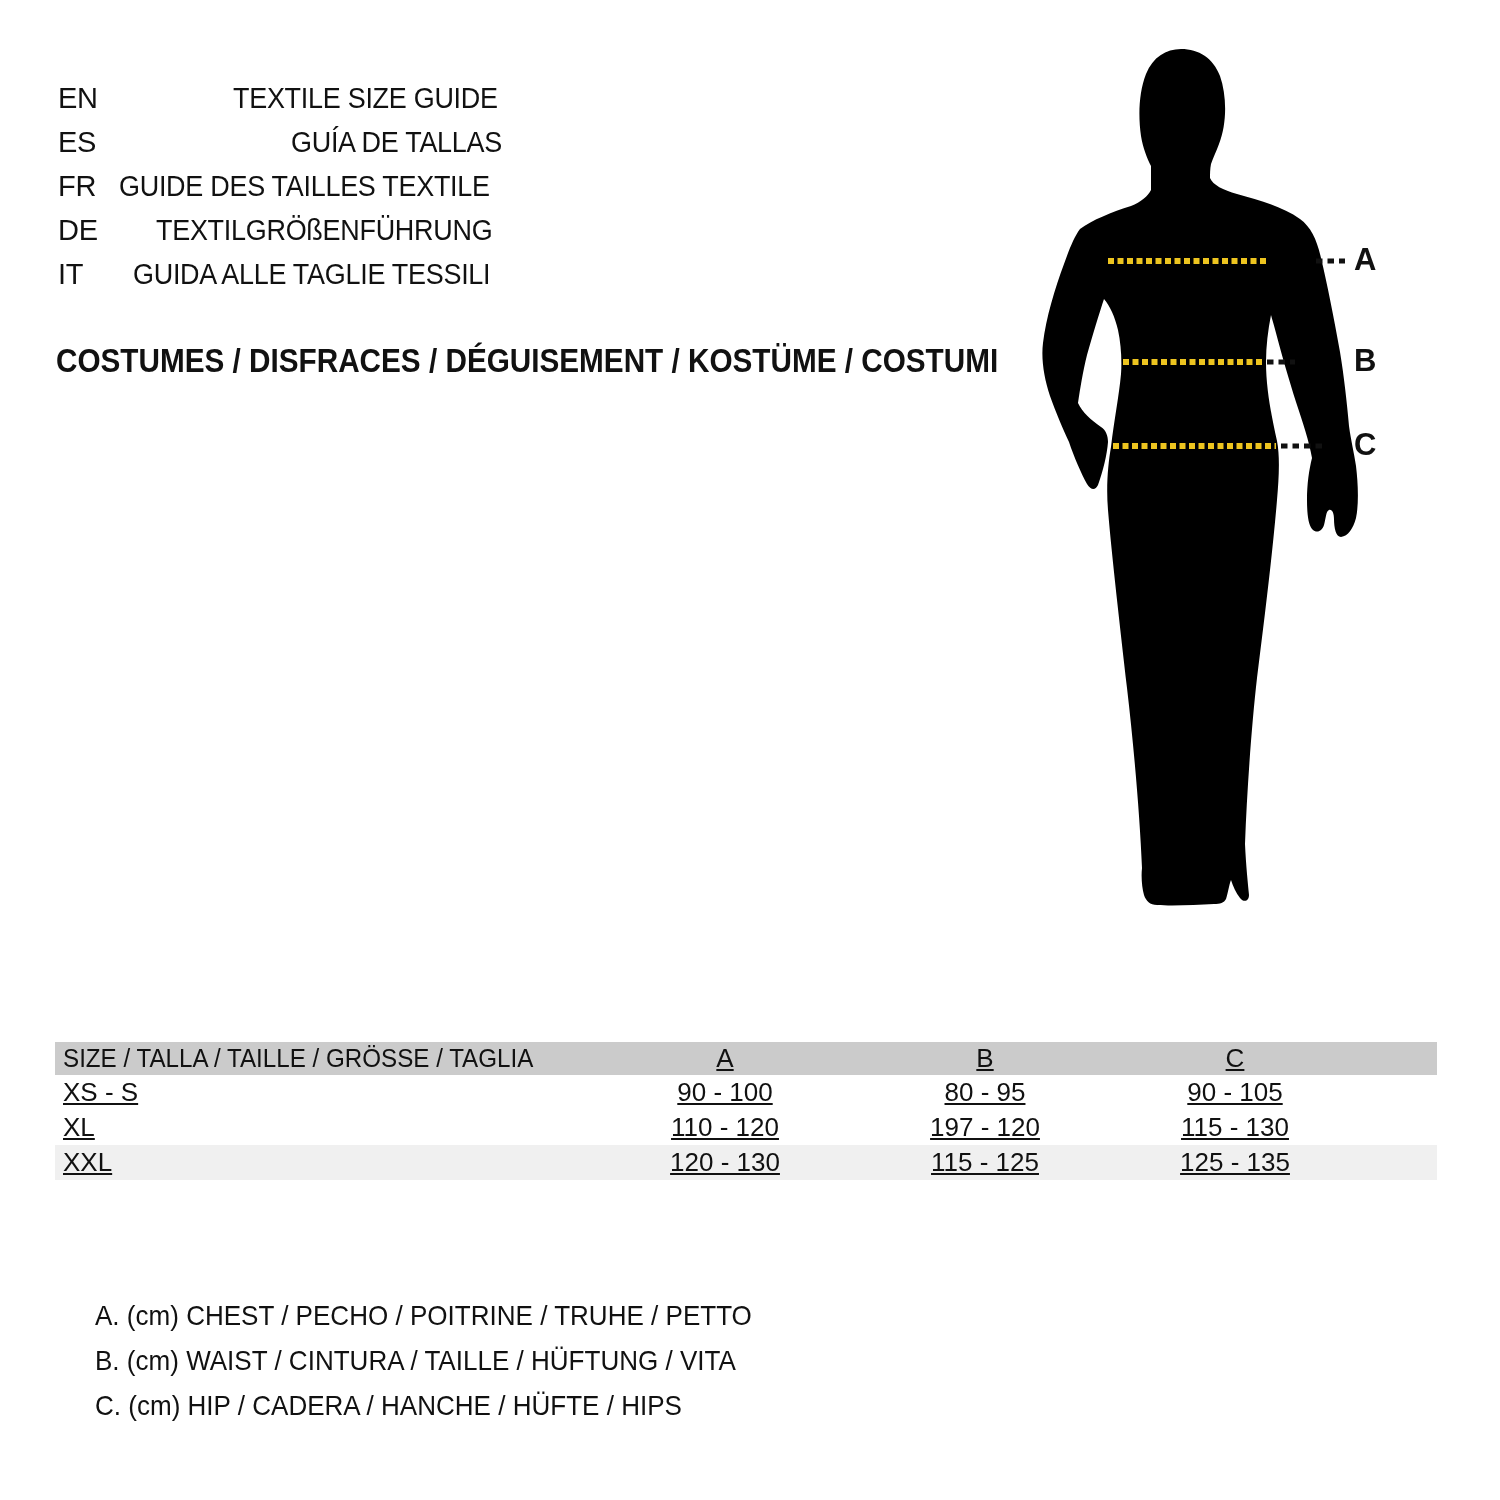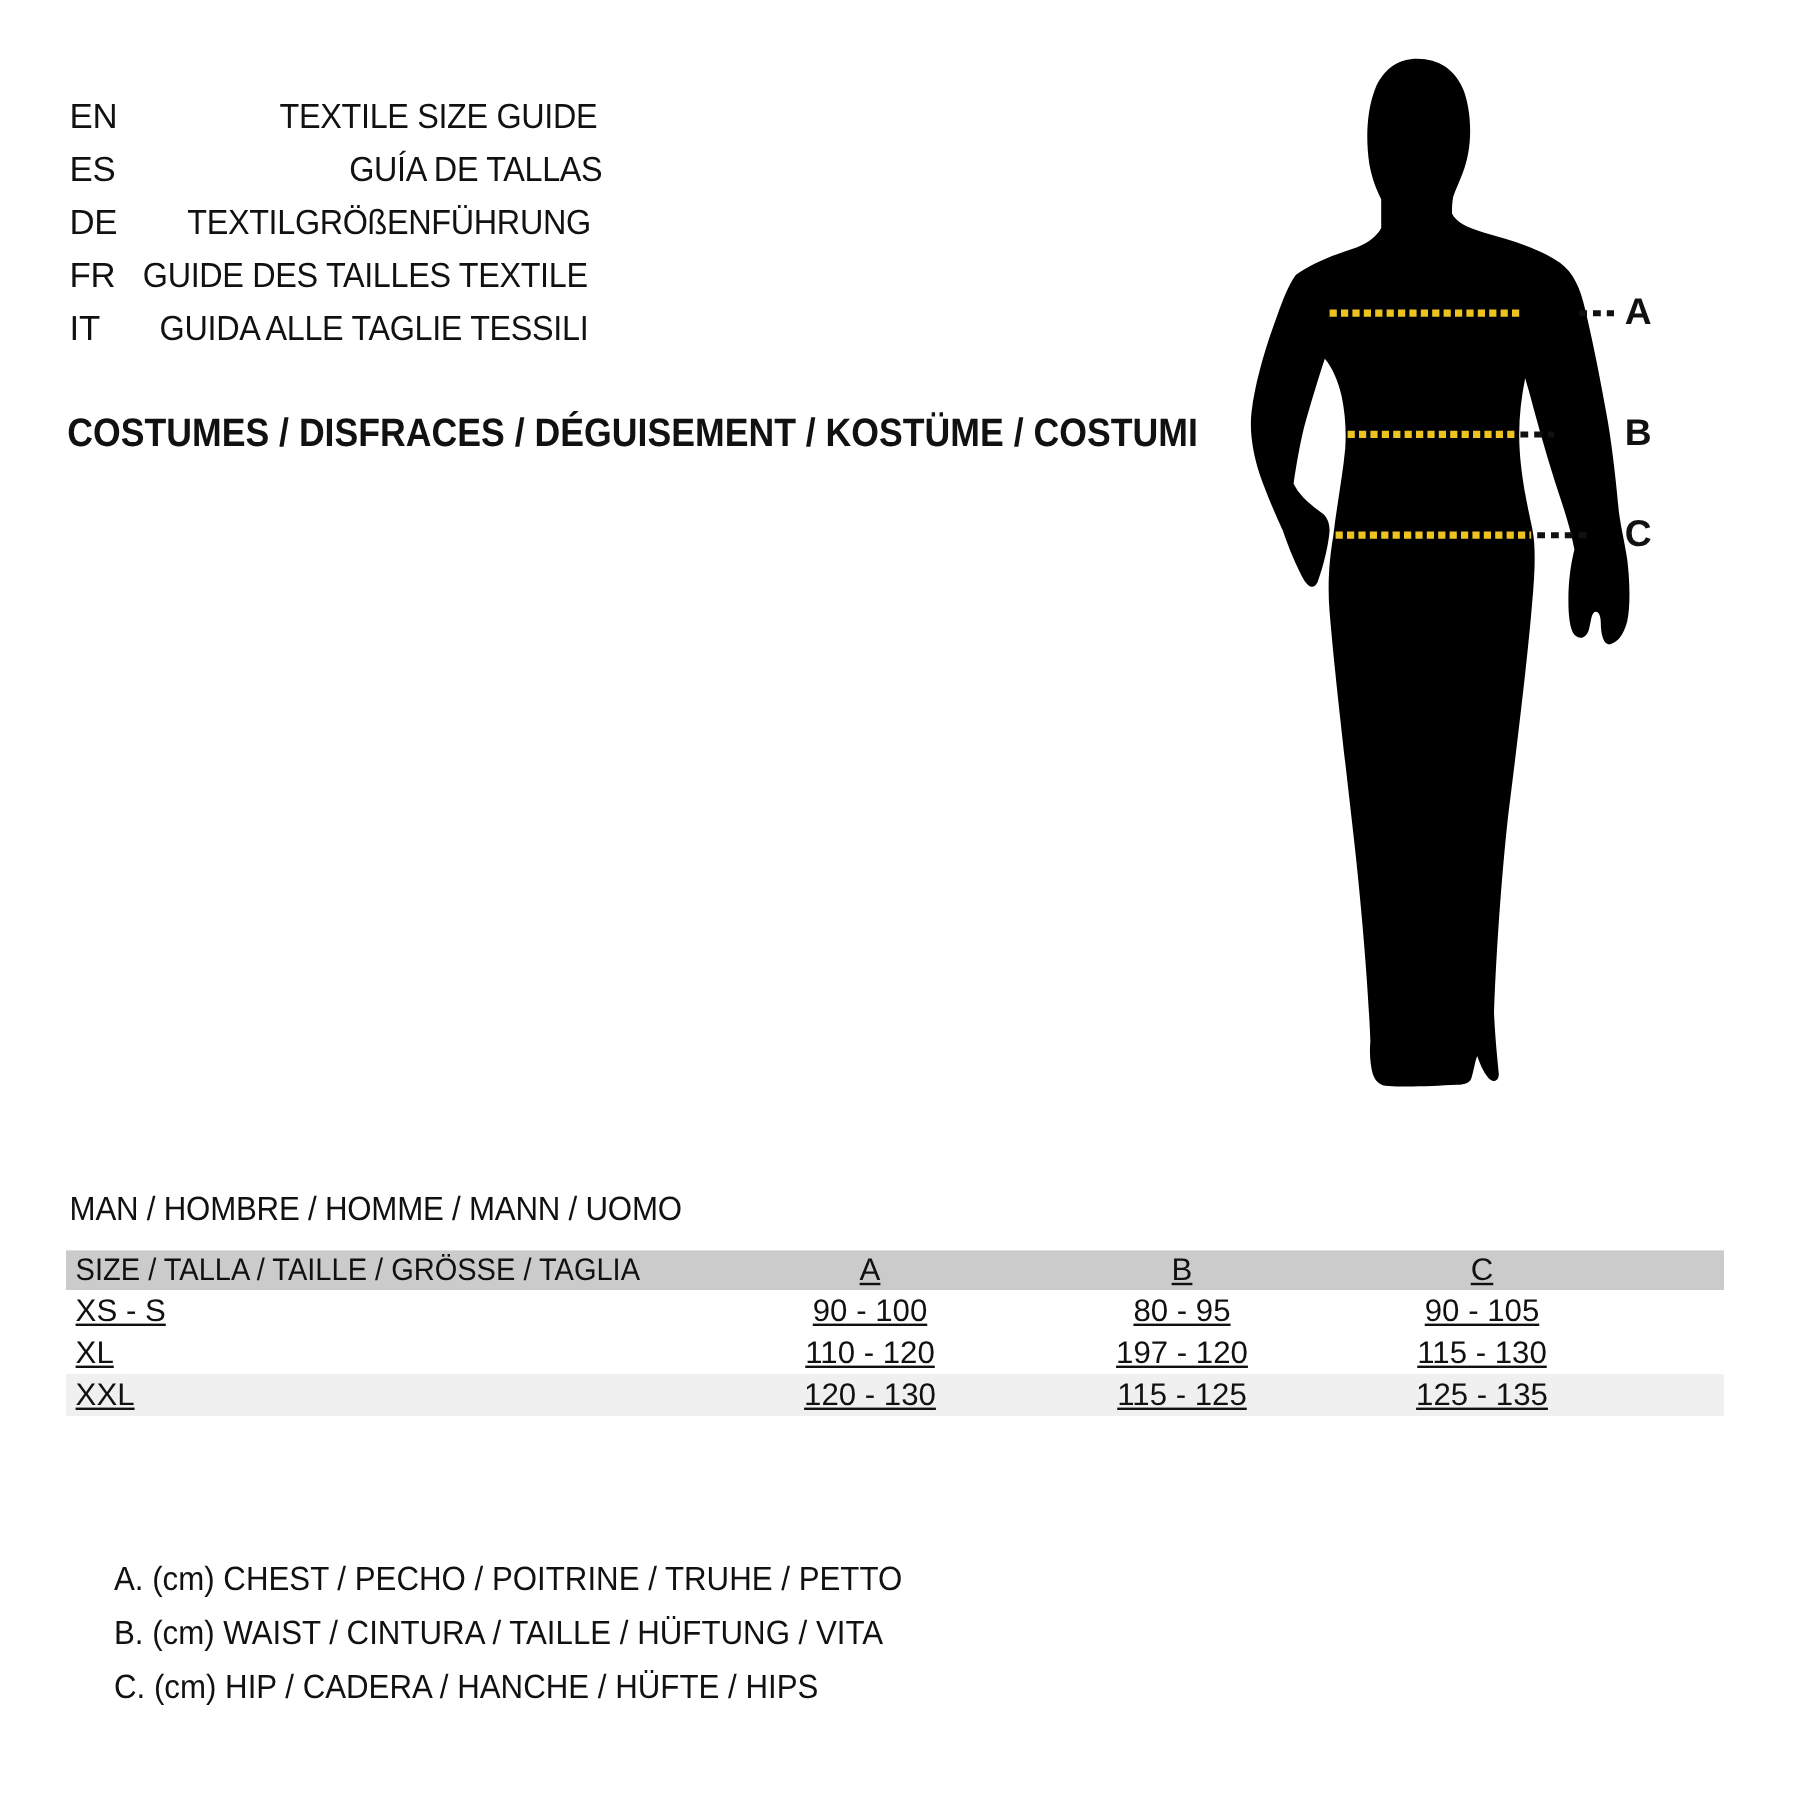--- a/index.html
+++ b/index.html
@@ -41,26 +41,26 @@
   <div class="lang-block">
     <div class="lang-row">
       <span class="lang-code">EN</span>
       <span class="sc">TEXTILE SIZE GUIDE</span>
     </div>
     <div class="lang-row">
       <span class="lang-code">ES</span>
       <span class="sc">GUÍA DE TALLAS</span>
     </div>
     <div class="lang-row">
+      <span class="lang-code">FR</span>
+      <span class="sc">GUIDE DES TAILLES TEXTILE</span>
+    </div>
+    <div class="lang-row">
       <span class="lang-code">DE</span>
       <span class="sc">TEXTILGRÖßENFÜHRUNG</span>
-    </div>
-    <div class="lang-row">
-      <span class="lang-code">FR</span>
-      <span class="sc">GUIDE DES TAILLES TEXTILE</span>
     </div>
     <div class="lang-row">
       <span class="lang-code">IT</span>
       <span class="sc">GUIDA ALLE TAGLIE TESSILI</span>
     </div>
   </div>
 
   <div class="costumes">
     <span class="sc2">COSTUMES / DISFRACES / DÉGUISEMENT / KOSTÜME / COSTUMI</span>
   </div>
@@ -131,23 +131,20 @@
     <line x1="1123" y1="362" x2="1264" y2="362" stroke="#EDC41F" stroke-width="6" stroke-dasharray="6 3.5"></line>
     <line x1="1267" y1="362" x2="1295" y2="362" stroke="#111111" stroke-width="5" stroke-dasharray="6.5 5"></line>
     <line x1="1113" y1="446" x2="1276" y2="446" stroke="#EDC41F" stroke-width="6" stroke-dasharray="6 3.5"></line>
     <line x1="1281" y1="446" x2="1325" y2="446" stroke="#111111" stroke-width="5" stroke-dasharray="6.5 5"></line>
   </svg>
 
   <div class="measure-label" style="top:242px;">A</div>
   <div class="measure-label" style="top:343px;">B</div>
   <div class="measure-label" style="top:427px;">C</div>
 
-  <div class="man-heading">
-    <span class="sc">MAN / HOMBRE / HOMME / MANN / UOMO</span>
-  </div>
 
   <table class="size-table">
     <colgroup>
       <col style="width:540px">
         <col style="width:260px">
         <col style="width:260px">
         <col style="width:240px">
         <col style="width:82px">
     </colgroup>
     <thead>

